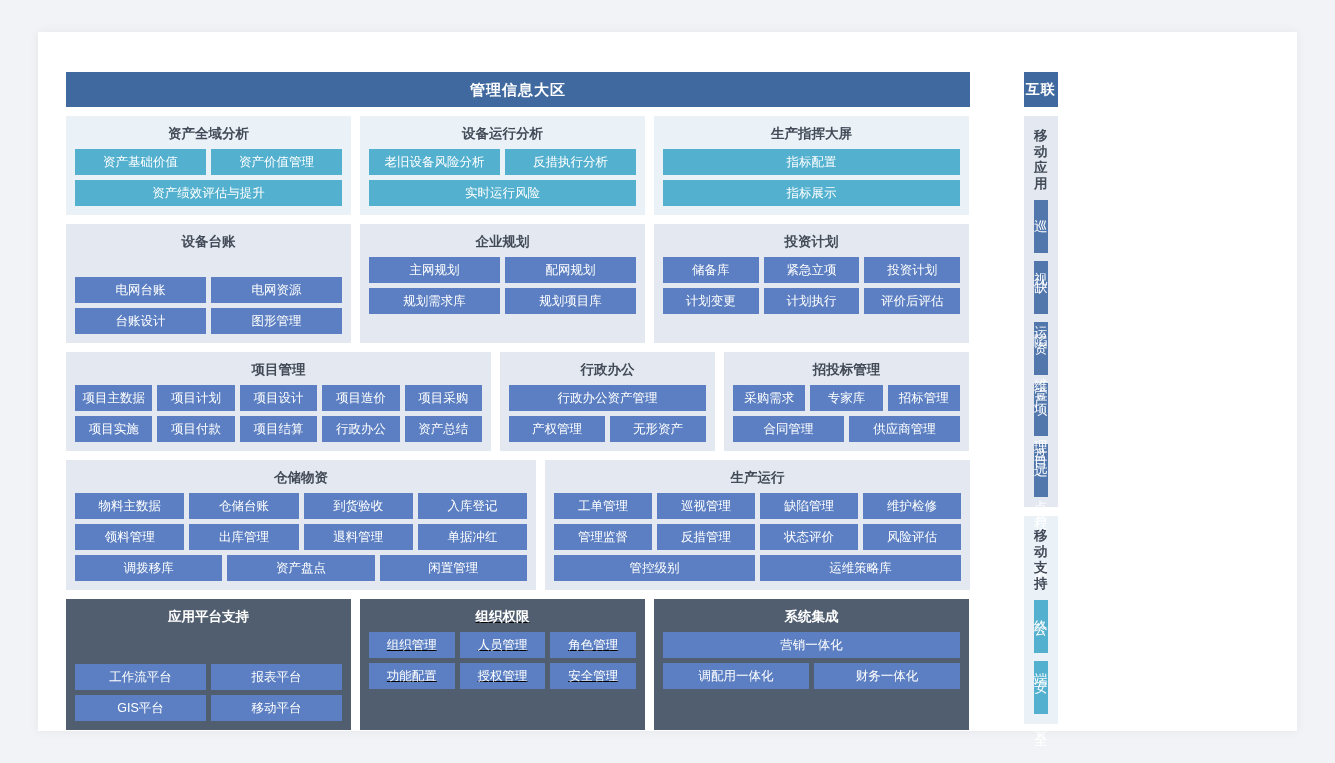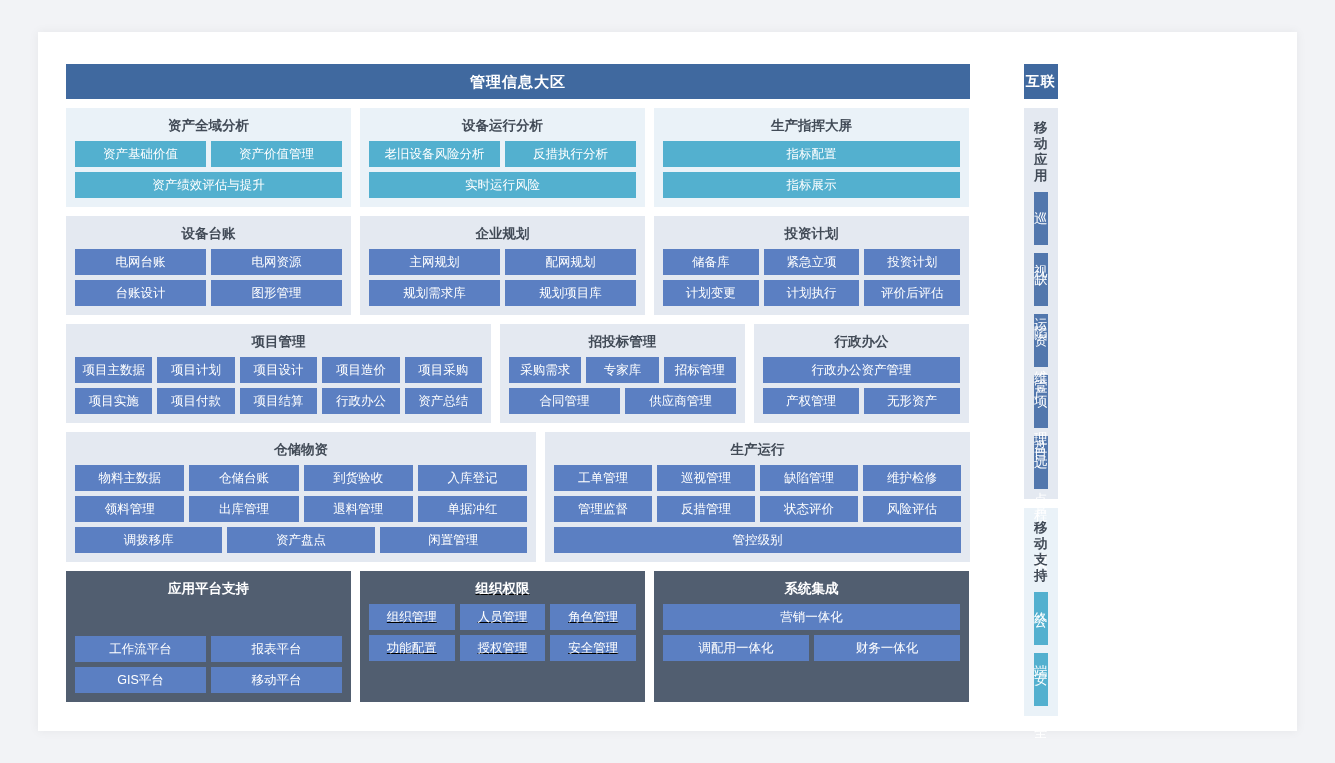--- a/index.html
+++ b/index.html
@@ -10,21 +10,21 @@
     font-family:"Liberation Sans","DejaVu Sans",sans-serif;
     overflow:hidden;
   }
   .page{
     position:absolute;left:38px;top:32px;
     width:1259px;height:699px;
     background:#ffffff;
     box-shadow:0 0 10px rgba(0,0,0,0.06);
   }
   .canvas{
-    position:absolute;left:28px;top:32px;
+    position:absolute;left:28px;top:40px;
     width:980px;height:650px;
     display:flex;
   }
 
   
   .zone-left{width:912px;display:flex;flex-direction:column;}
   .divider{
     width:1px;margin:0 27px;
     background-image:linear-gradient(to bottom,#c0d0e2 55%,rgba(255,255,255,0) 0%);
     background-size:1px 14px;background-repeat:repeat-y;
@@ -122,21 +122,21 @@
                 <div class="line">
                   <div class="chip">指标配置</div>
                 </div>
                 <div class="line">
                   <div class="chip">指标展示</div>
                 </div>
               </div>
             </div>
           </div>
           <div class="row">
-            <div class="panel t-blue" style="width: 285px;">
+            <div class="panel t-blue" style="width: 285px; gap: 20px;">
               <div class="panel-title">设备台账</div>
               <div class="grid">
                 <div class="line">
                   <div class="chip">电网台账</div>
                   <div class="chip">电网资源</div>
                 </div>
                 <div class="line">
                   <div class="chip">台账设计</div>
                   <div class="chip">图形管理</div>
                 </div>
@@ -184,43 +184,43 @@
                 </div>
                 <div class="line">
                   <div class="chip">项目实施</div>
                   <div class="chip">项目付款</div>
                   <div class="chip">项目结算</div>
                   <div class="chip">行政办公</div>
                   <div class="chip">资产总结</div>
                 </div>
               </div>
             </div>
+            <div class="panel t-blue" style="width: 215px;">
+              <div class="panel-title">行政办公</div>
+              <div class="grid">
+                <div class="line">
+                  <div class="chip">行政办公资产管理</div>
+                </div>
+                <div class="line">
+                  <div class="chip">产权管理</div>
+                  <div class="chip">无形资产</div>
+                </div>
+              </div>
+            </div>
             <div class="panel t-blue" style="width: 245px;">
               <div class="panel-title">招投标管理</div>
               <div class="grid">
                 <div class="line">
                   <div class="chip">采购需求</div>
                   <div class="chip">专家库</div>
                   <div class="chip">招标管理</div>
                 </div>
                 <div class="line">
                   <div class="chip">合同管理</div>
                   <div class="chip">供应商管理</div>
-                </div>
-              </div>
-            </div>
-            <div class="panel t-blue" style="width: 215px;">
-              <div class="panel-title">行政办公</div>
-              <div class="grid">
-                <div class="line">
-                  <div class="chip">行政办公资产管理</div>
-                </div>
-                <div class="line">
-                  <div class="chip">产权管理</div>
-                  <div class="chip">无形资产</div>
                 </div>
               </div>
             </div>
           </div>
           <div class="row">
             <div class="panel t-blue" style="width: 470px;">
               <div class="panel-title">仓储物资</div>
               <div class="grid">
                 <div class="line">
                   <div class="chip">物料主数据</div>
@@ -251,20 +251,21 @@
                   <div class="chip">维护检修</div>
                 </div>
                 <div class="line">
                   <div class="chip">管理监督</div>
                   <div class="chip">反措管理</div>
                   <div class="chip">状态评价</div>
                   <div class="chip">风险评估</div>
                 </div>
                 <div class="line">
                   <div class="chip">管控级别</div>
+                  <div class="chip">运维策略库</div>
                 </div>
               </div>
             </div>
           </div>
           <div class="row">
             <div class="panel t-dark" style="width: 285px; gap: 32px;">
               <div class="panel-title">应用平台支持</div>
               <div class="grid">
                 <div class="line">
                   <div class="chip">工作流平台</div>

